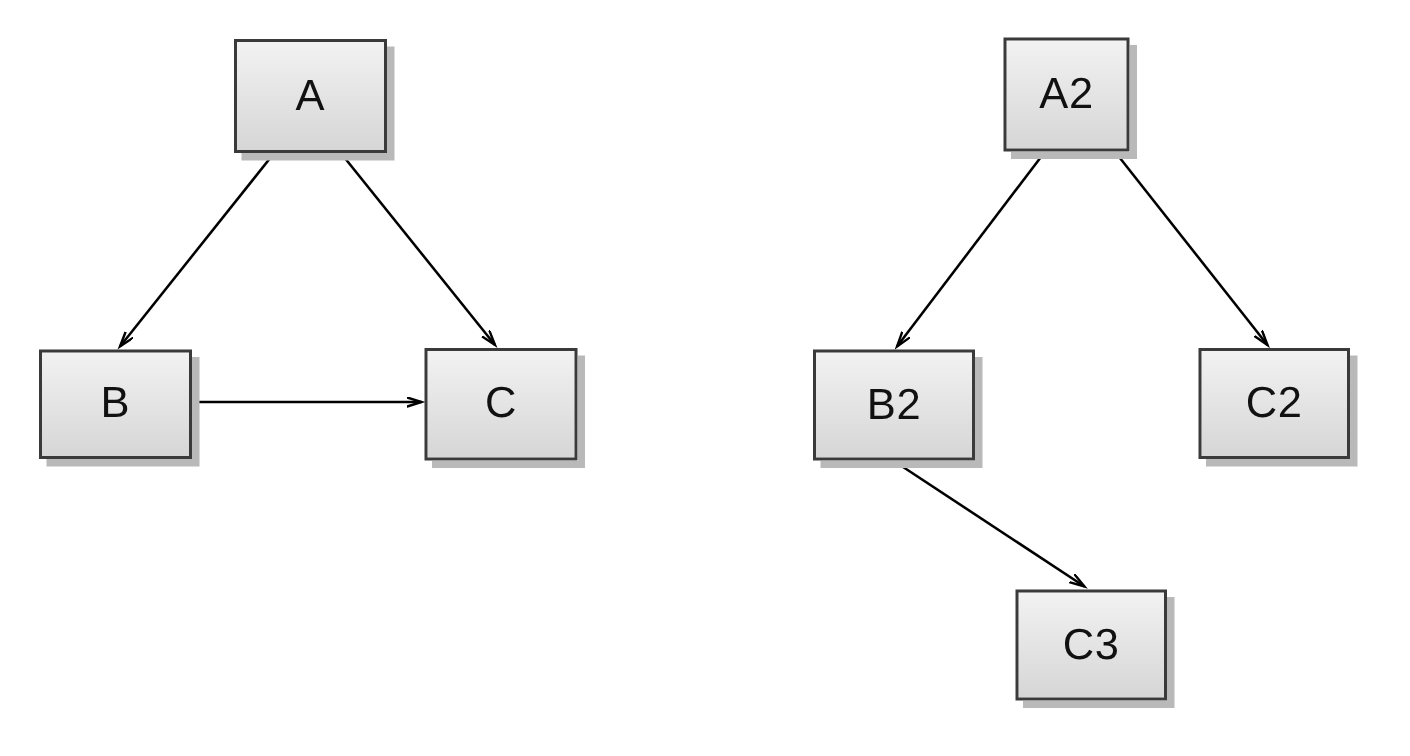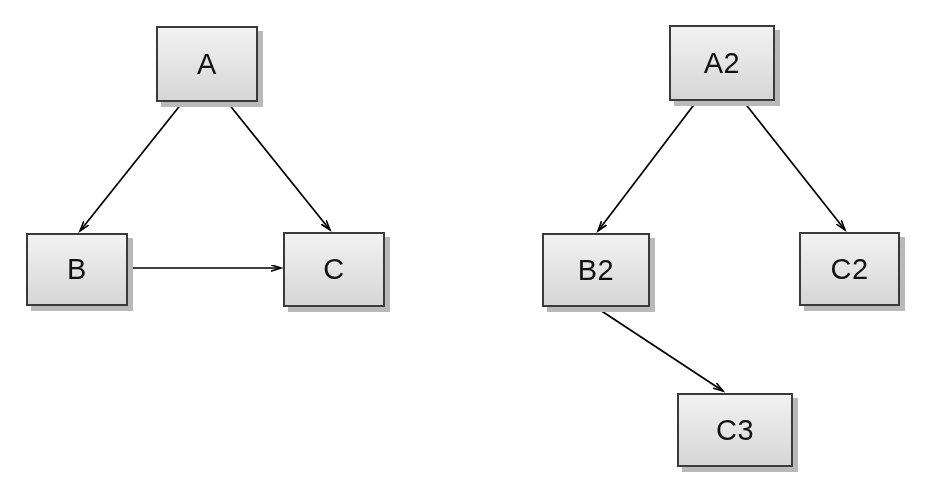--- a/index.html
+++ b/index.html
@@ -63,26 +63,26 @@
   <div id="nodes-layer">
       <div class="node" style="left: 156px; top: 26px; width: 102px; height: 76px; background: linear-gradient(rgb(242, 242, 242), rgb(214, 214, 214)); border-color: rgb(58, 58, 58); box-shadow: rgb(185, 185, 185) 5px 5px 0px;">
         <span class="node-label" style="color: rgb(17, 17, 17);">A</span>
       </div>
       <div class="node" style="left: 26px; top: 233px; width: 102px; height: 73px; background: linear-gradient(rgb(242, 242, 242), rgb(214, 214, 214)); border-color: rgb(58, 58, 58); box-shadow: rgb(185, 185, 185) 5px 5px 0px;">
         <span class="node-label" style="color: rgb(17, 17, 17);">B</span>
       </div>
       <div class="node" style="left: 283px; top: 232px; width: 102px; height: 75px; background: linear-gradient(rgb(242, 242, 242), rgb(214, 214, 214)); border-color: rgb(58, 58, 58); box-shadow: rgb(185, 185, 185) 5px 5px 0px;">
         <span class="node-label" style="color: rgb(17, 17, 17);">C</span>
       </div>
-      <div class="node" style="left: 669px; top: 25px; width: 106px; height: 76px; background: linear-gradient(rgb(242, 242, 242), rgb(214, 214, 214)); border-color: rgb(58, 58, 58); box-shadow: rgb(185, 185, 185) 5px 5px 0px;">
+      <div class="node" style="left: 669px; top: 25px; width: 84px; height: 76px; background: linear-gradient(rgb(242, 242, 242), rgb(214, 214, 214)); border-color: rgb(58, 58, 58); box-shadow: rgb(185, 185, 185) 5px 5px 0px;">
         <span class="node-label" style="color: rgb(17, 17, 17);">A2</span>
       </div>
       <div class="node" style="left: 542px; top: 233px; width: 108px; height: 74px; background: linear-gradient(rgb(242, 242, 242), rgb(214, 214, 214)); border-color: rgb(58, 58, 58); box-shadow: rgb(185, 185, 185) 5px 5px 0px;">
         <span class="node-label" style="color: rgb(17, 17, 17);">B2</span>
       </div>
       <div class="node" style="left: 799px; top: 232px; width: 101px; height: 74px; background: linear-gradient(rgb(242, 242, 242), rgb(214, 214, 214)); border-color: rgb(58, 58, 58); box-shadow: rgb(185, 185, 185) 5px 5px 0px;">
         <span class="node-label" style="color: rgb(17, 17, 17);">C2</span>
       </div>
-      <div class="node" style="left: 677px; top: 393px; width: 116px; height: 74px; background: linear-gradient(rgb(242, 242, 242), rgb(214, 214, 214)); border-color: rgb(58, 58, 58); box-shadow: rgb(185, 185, 185) 5px 5px 0px;">
+      <div class="node" style="left: 677px; top: 393px; width: 101px; height: 74px; background: linear-gradient(rgb(242, 242, 242), rgb(214, 214, 214)); border-color: rgb(58, 58, 58); box-shadow: rgb(185, 185, 185) 5px 5px 0px;">
         <span class="node-label" style="color: rgb(17, 17, 17);">C3</span>
       </div>
     </div>
 </div>
 
 </body></html>

